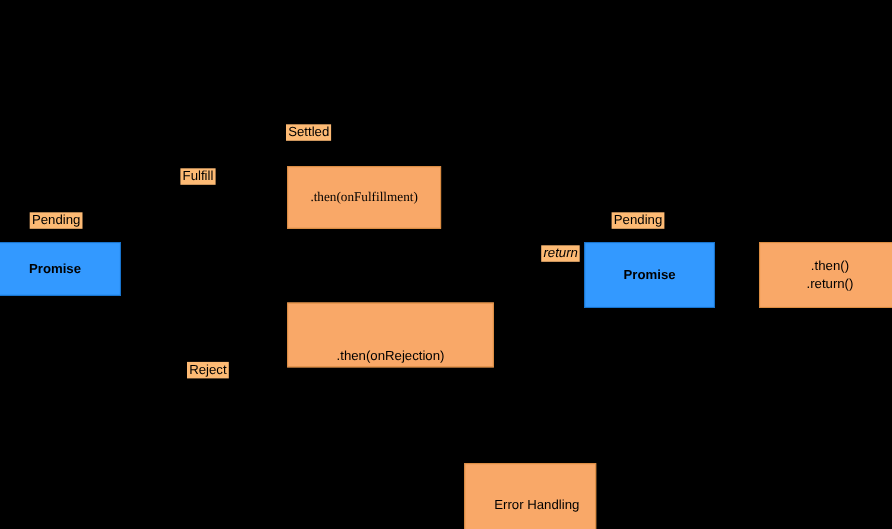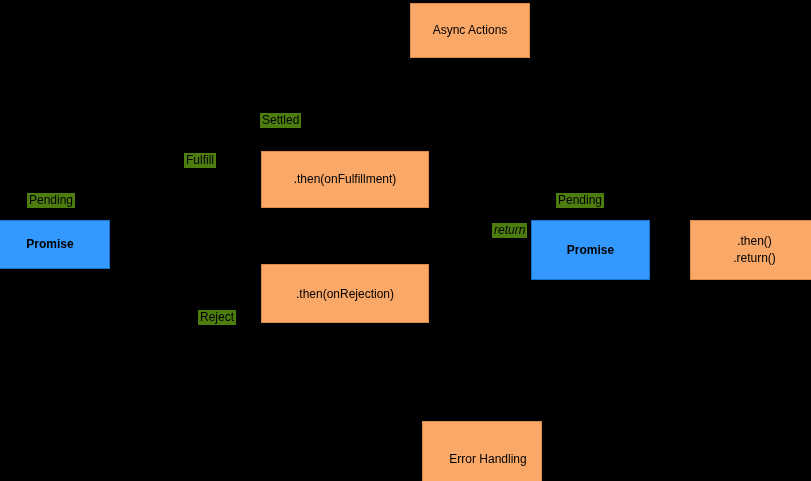--- a/index.html
+++ b/index.html
@@ -27,51 +27,48 @@
     background: #F9A868;
     border: 1px solid #DB8C42;
   }
   .node.blue {
     background: #3399FF;
     border: 1px solid #1873CC;
     font-weight: bold;
   }
   .edge-label {
     position: absolute;
-    background: #4d7c0f;
+    background: #fdba74;
     color: #000000;
     font-size: 12px;
     line-height: 15px;
     padding: 0 2px;
     white-space: nowrap;
   }
   
   #node-async           { left: 410px; top: 3px;   width: 120px; height: 55px; }
-  #node-then-fulfill    { left: 261px; top: 151px; width: 168px; height: 57px; }
+  #node-then-fulfill    { left: 261px; top: 151px; width: 140px; height: 57px; font-family: Liberation Serif, serif; }
   #node-promise-left    { left: -10px; top: 220px; width: 120px; height: 49px; }
-  #node-then-reject     { left: 261px; top: 264px; width: 168px; height: 59px; line-height: 20px; }
+  #node-then-reject     { left: 261px; top: 275px; width: 188px; height: 59px; line-height: 20px; justify-content: flex-end; }
   #node-promise-right   { left: 531px; top: 220px; width: 119px; height: 60px; }
   #node-then-catch      { left: 690px; top: 220px; width: 129px; height: 60px; line-height: 17px; }
   #node-error-handling  { left: 422px; top: 421px; width: 120px; height: 76px; padding-left: 12px; }
   
   #label-pending-left   { left: 27px;  top: 193px; }
-  #label-fulfill        { left: 184px; top: 153px; }
+  #label-fulfill        { left: 164px; top: 153px; }
   #label-settled        { left: 260px; top: 113px; }
-  #label-reject         { left: 170px; top: 310px; margin-left: 28px; }
+  #label-reject         { left: 170px; top: 329px; }
   #label-return         { left: 492px; top: 223px; font-style: italic; }
   #label-pending-right  { left: 556px; top: 193px; }
 </style>
 </head>
 <body>
 
 <div class="canvas">
 
-  <div class="node orange" id="node-async">
-    <span>Async Actions</span>
-  </div>
 
   <div class="node orange" id="node-then-fulfill">
     <span>.then(onFulfillment)</span>
   </div>
 
   <div class="node orange" id="node-then-reject">
     <span>.then(onRejection)</span>
   </div>
 
   <div class="node orange" id="node-then-catch">

